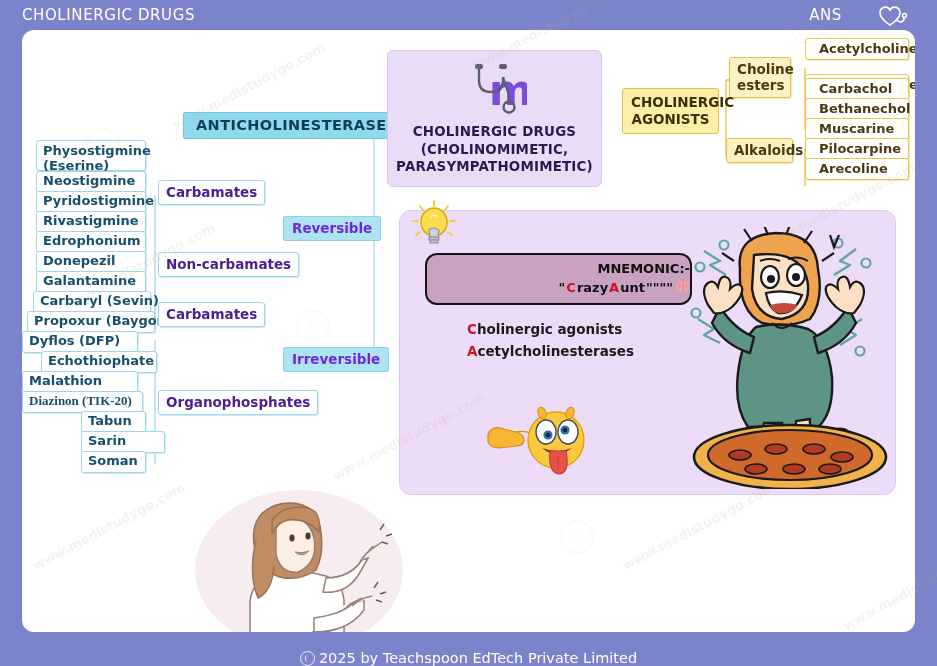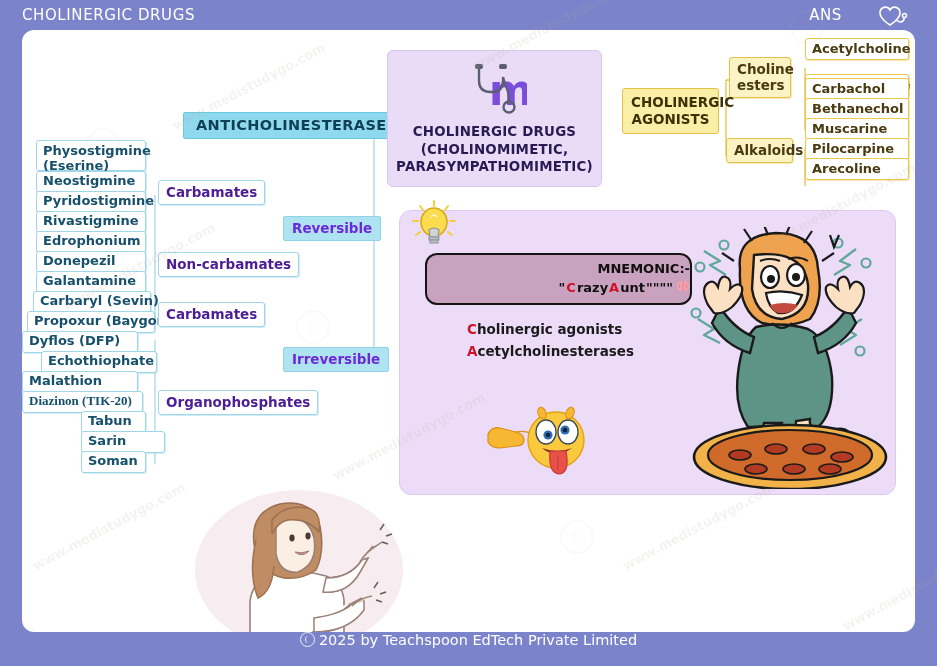--- a/index.html
+++ b/index.html
@@ -46,21 +46,21 @@
 
   
   .canvas{
     position:absolute;left:22px;top:30px;width:893px;height:602px;
     background:#ffffff;border-radius:12px;z-index:5;overflow:hidden;
   }
 
   
   .footer{
     position:absolute;left:0;bottom:0;width:937px;height:34px;
-    display:flex;align-items:flex-start;justify-content:center;gap:4px;
+    display:flex;align-items:flex-end;justify-content:center;gap:4px;
     color:#ffffff;font-size:14.5px;z-index:20;
   }
   .cmark{
     width:15px;height:15px;border-radius:50%;border:1.4px solid #ffffff;
     display:inline-block;position:relative;opacity:.85;
   }
   .cmark:after{
     content:"";position:absolute;left:4.5px;top:2.8px;width:5px;height:7.5px;
     border-left:1.3px solid #fff;border-radius:4px 0 0 4px;
   }
@@ -119,21 +119,21 @@
 
   
   .ynode{
     position:absolute;
     border:1.1px solid #e8c84a;
     background:#ffffff;
     color:#4a3a10;
     font-weight:700;
     font-size:13px;
     border-radius:3px;
-    padding:2px 6px 3px 6px;
+    padding:2px 6px 3px 13px;
     white-space:nowrap;
     z-index:10;
     box-shadow:1px 1px 0 rgba(230,200,90,.45);
   }
   .ybranch{
     position:absolute;
     border:1.2px solid #e3c247;
     background:#fbf3c4;
     color:#4a3a10;
     font-weight:700;

